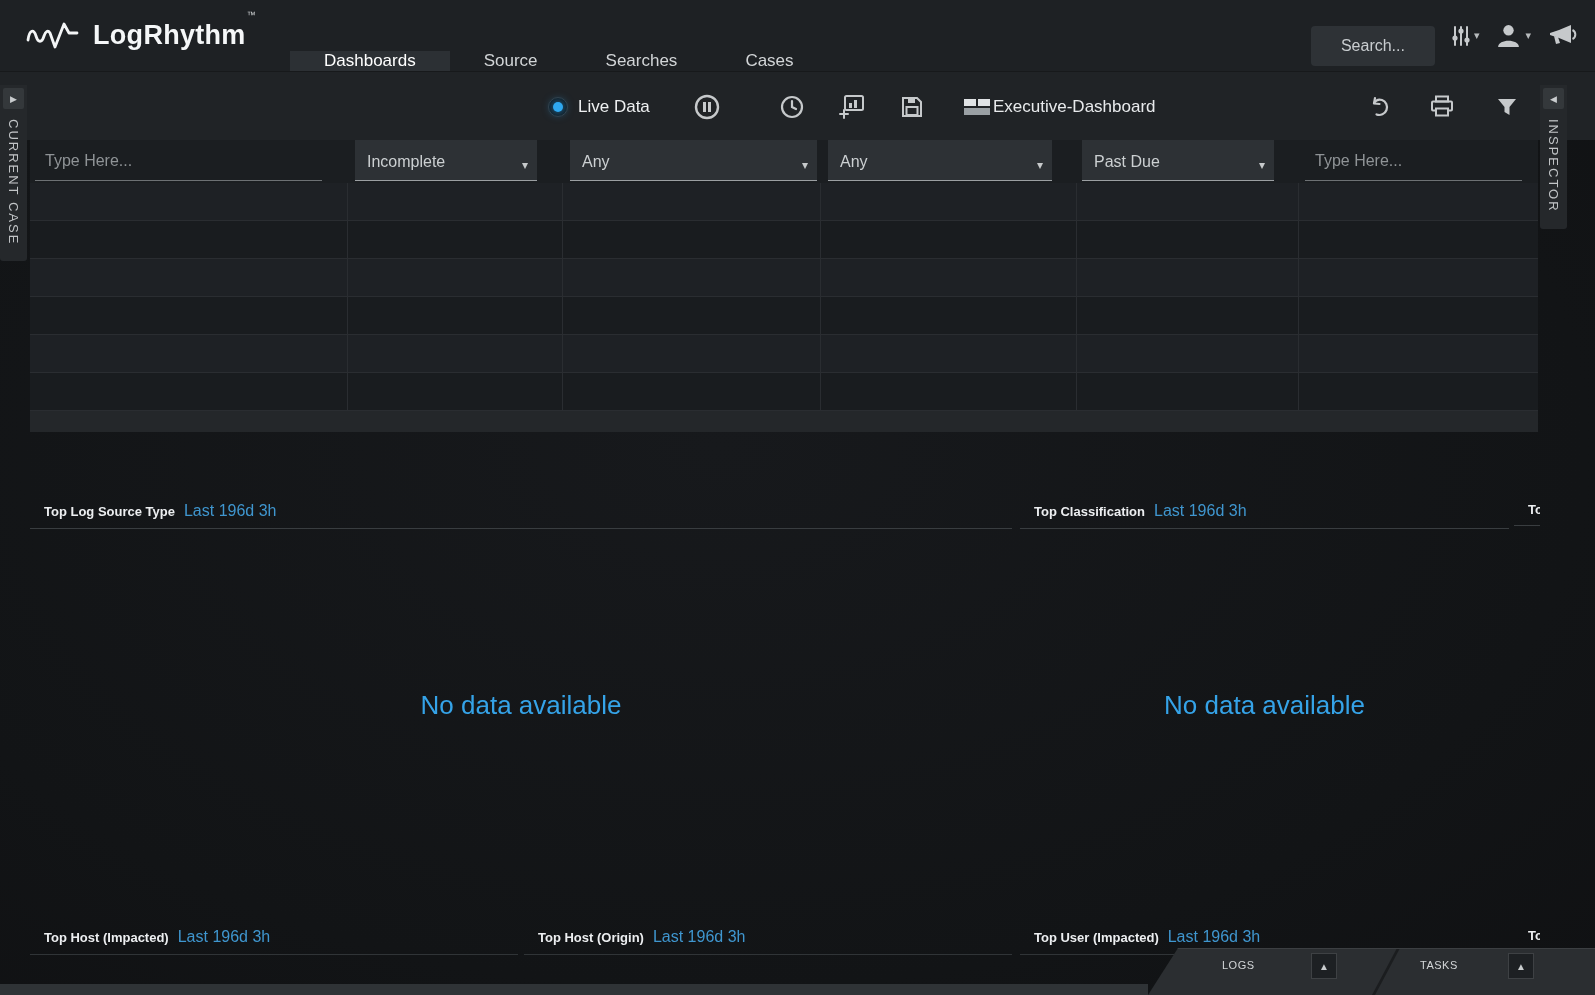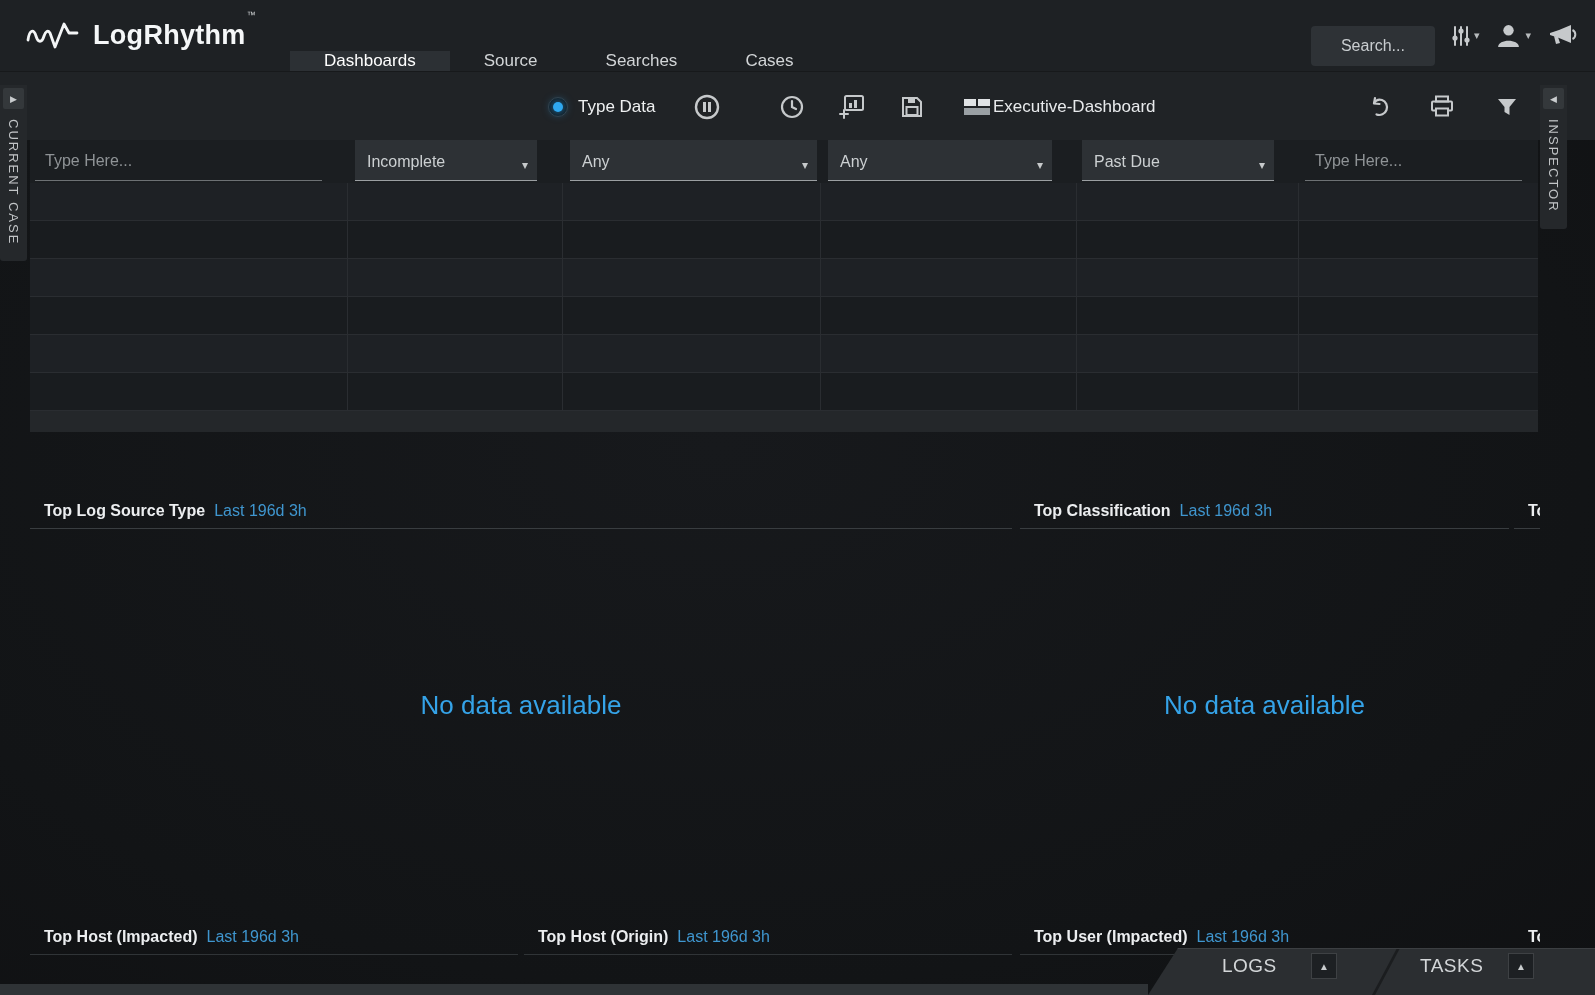--- a/index.html
+++ b/index.html
@@ -64,36 +64,36 @@
   .grid-row:nth-child(odd)  { background:#1e2125; }
   .grid-row:nth-child(even) { background:#191c1f; }
   .col-line { position:absolute; top:0; height:228px; width:1px; background:#2a2d31; }
   .l1{left:317px;} .l2{left:532px;} .l3{left:790px;} .l4{left:1046px;} .l5{left:1268px;}
   .grid-scroll { position:absolute; left:2px; top:271px; width:1508px; height:21px; background:#24272a; cursor:pointer; }
 
   
   .widgets { position:absolute; left:2px; top:350px; width:1508px; height:600px; }
   .widget { position:absolute; }
   .w-head { display:flex; align-items:baseline; gap:9px; padding:12px 14px 0; white-space:nowrap; }
-  .w-title { color:#eceef0; font-size:16px; font-weight:700; }
+  .w-title { color:#eceef0; font-size:13px; font-weight:700; }
   .w-span { color:#3f96cf; font-size:16px; }
   .w-sep { margin-top:8px; border-bottom:1px solid #393d40; }
   .row2 .w-sep { border-bottom-color:#303437; }
   .w-empty { position:absolute; left:0; right:0; top:50%; transform:translateY(-50%); text-align:center; color:#35a3e8; font-size:26px; }
   .w-r1-1 { left:0;      top:0;     width:982px; height:430px; }
   .w-r1-2 { left:990px;  top:0;     width:489px; height:430px; }
   .w-r1-3 { left:1484px; top:0;     width:300px; height:430px; }
   .w-r2-1 { left:0;      top:426px; width:488px; height:160px; }
   .w-r2-2 { left:494px;  top:426px; width:488px; height:160px; }
   .w-r2-3 { left:990px;  top:426px; width:489px; height:160px; }
   .w-r2-4 { left:1484px; top:426px; width:300px; height:160px; }
 
   
   .dock { position:absolute; left:1148px; top:948px; width:447px; height:47px; background:#2b2e31; clip-path:polygon(30px 0, 100% 0, 100% 100%, 0 100%); z-index:40; border-top:1px solid #3c3f42; }
-  .dock-label { position:absolute; top:0; height:33px; line-height:33px; color:#d3d6d8; font-size:19px; letter-spacing:.5px; cursor:pointer; }
+  .dock-label { position:absolute; top:0; height:33px; line-height:33px; color:#d3d6d8; font-size:11px; letter-spacing:.5px; cursor:pointer; }
   .logs-label { left:74px; } .tasks-label { left:272px; }
   .dock-btn { position:absolute; top:4px; width:26px; height:26px; background:#1d2023; border:1px solid #3e4144; color:#c9ccce; font-size:10px; display:flex; align-items:center; justify-content:center; cursor:pointer; }
   .logs-btn { left:163px; } .tasks-btn { left:360px; }
   .dock-div { position:absolute; left:236px; top:0; width:3px; height:47px; background:#1b1d1f; transform:skewX(-28deg); }
   .hscroll { position:absolute; left:0; top:984px; width:1148px; height:11px; background:#2f3336; z-index:35; cursor:pointer; }
 
   svg { display:block; }
 </style>
 </head>
 <body>
@@ -151,21 +151,21 @@
             <path d="M7 13 L9 21 L13 20 L11 14 Z" fill="#c6c9cb"></path>
           </svg>
         </span>
       </div>
     </div>
   </header>
 
   <div class="toolbar">
     <div class="tb live">
       <span class="live-dot"></span>
-      <span class="live-label">Type Data</span>
+      <span class="live-label">Live Data</span>
     </div>
     <div class="tb tb-pause">
       <span>
         <svg width="26" height="26" viewBox="0 0 26 26">
           <circle cx="13" cy="13" r="11" fill="none" stroke="#c6c9cb" stroke-width="2.4"></circle>
           <rect x="9" y="8" width="3" height="10" fill="#c6c9cb"></rect>
             <rect x="14" y="8" width="3" height="10" fill="#c6c9cb"></rect>
         </svg>
       </span>
     </div>

